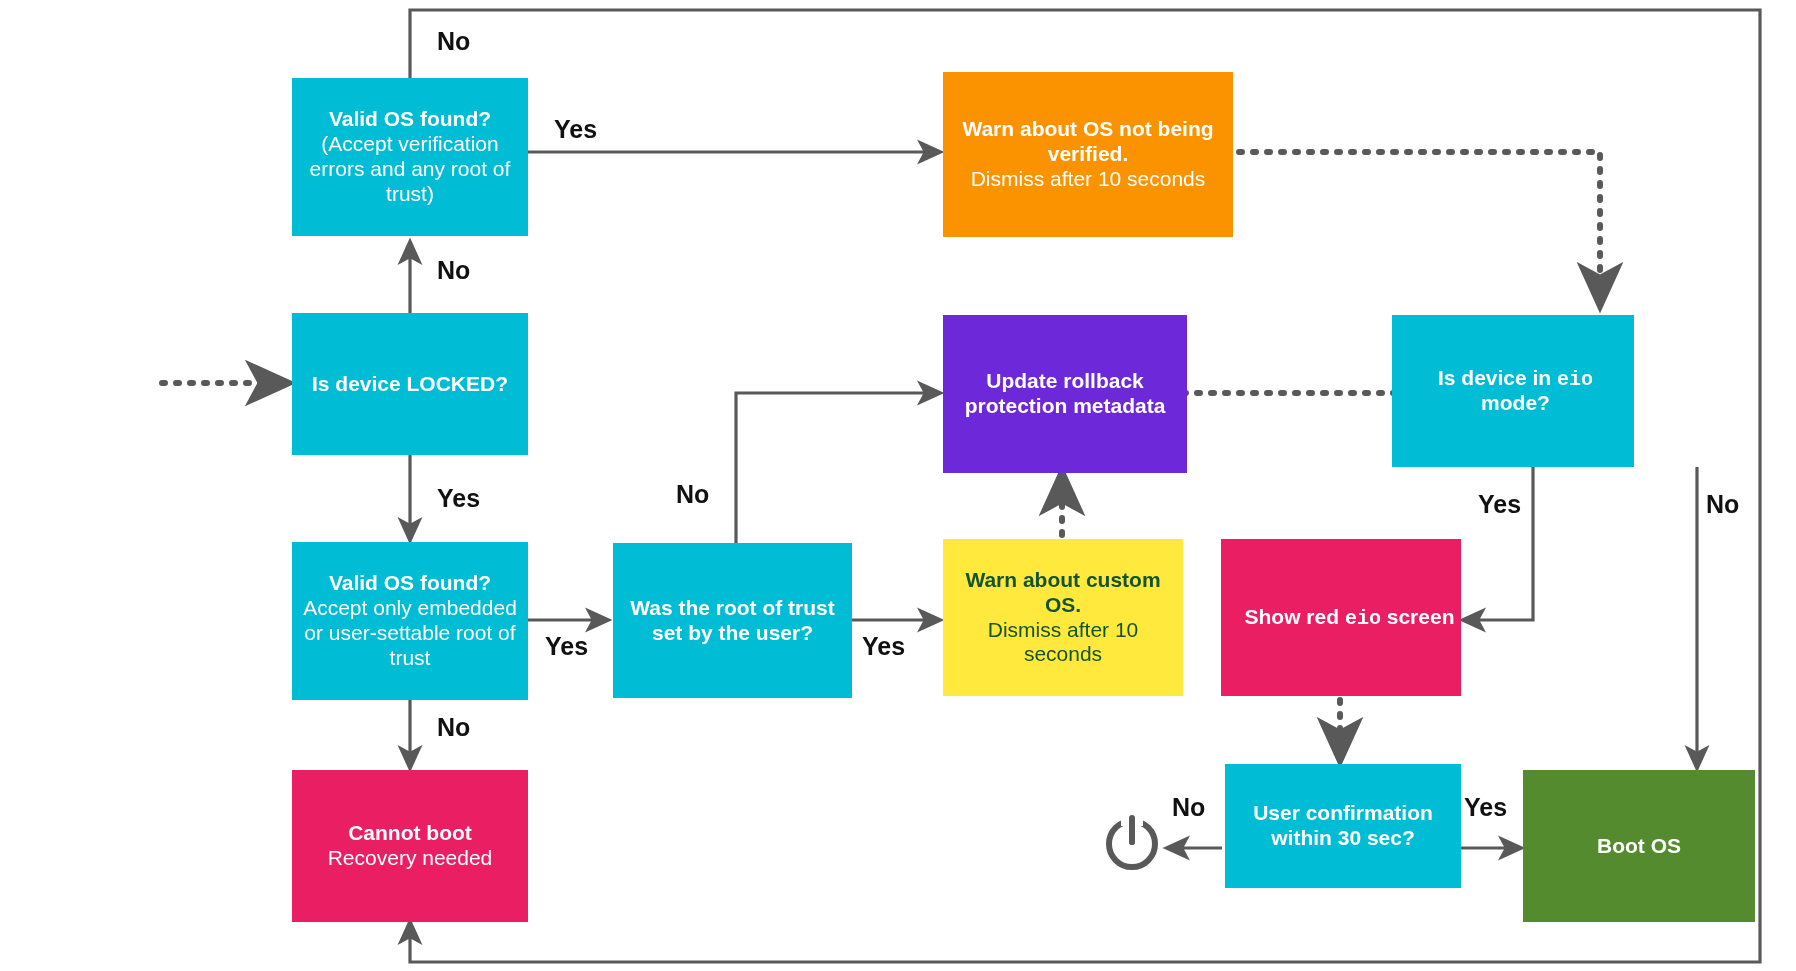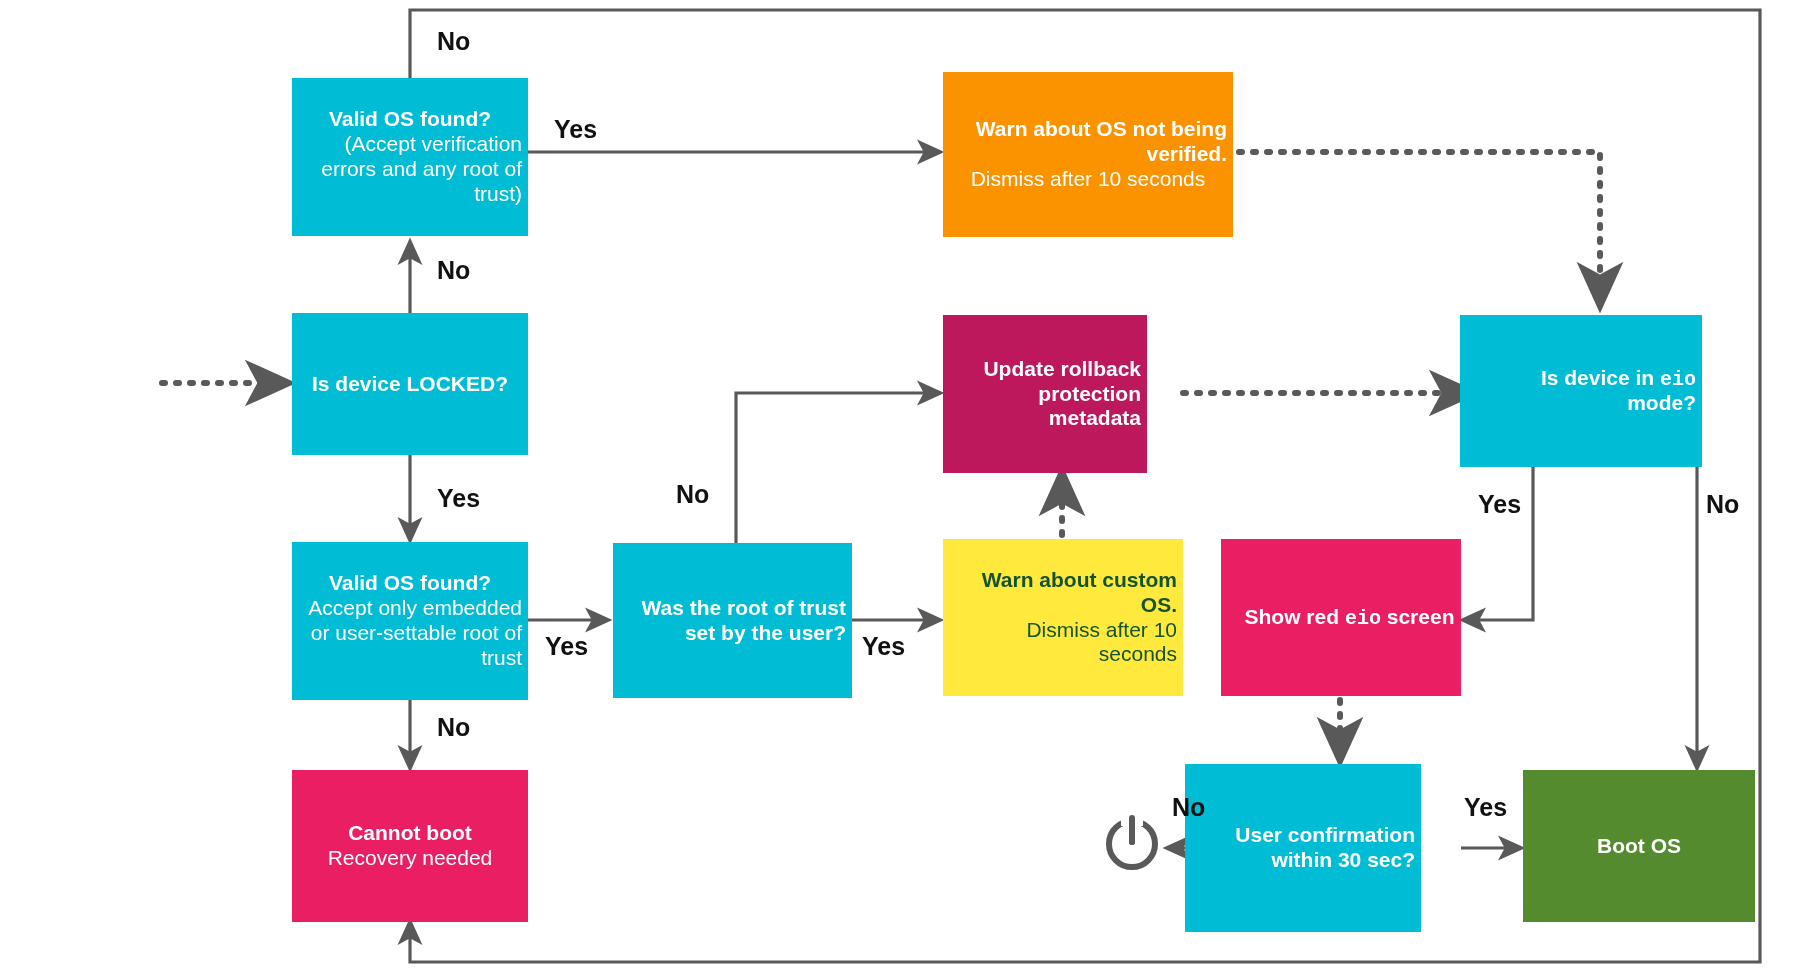--- a/index.html
+++ b/index.html
@@ -17,21 +17,21 @@
     background: #ffffff;
     overflow: hidden;
   }
   .node {
     position: absolute;
     box-sizing: border-box;
     display: flex;
     flex-direction: column;
     align-items: center;
     justify-content: center;
-    text-align: right;
+    text-align: center;
     line-height: 1.18;
     padding: 2px 6px;
   }
   .node .ttl {
     font-weight: bold;
     font-size: 21px;
   }
   .node .sub {
     font-weight: normal;
     font-size: 21px;
@@ -122,25 +122,25 @@
 
   <div class="node light" style="left:943px; top:72px; width:290px; height:165px; background:#fb9200;">
     <span class="ttl">Warn about OS not being verified.</span>
     <span class="sub">Dismiss after 10 seconds</span>
   </div>
 
   <div class="node light" style="left:292px; top:313px; width:236px; height:142px; background:#00bcd4;">
     <span class="ttl">Is device LOCKED?</span>
   </div>
 
-  <div class="node light" style="left:943px; top:315px; width:204px; height:158px; background:#be185d;">
+  <div class="node light" style="left:943px; top:315px; width:244px; height:158px; background:#6d28d9;">
     <span class="ttl">Update rollback protection metadata</span>
   </div>
 
-  <div class="node light" style="left:1460px; top:315px; width:242px; height:152px; background:#00bcd4;padding-left:11px;">
+  <div class="node light" style="left:1392px; top:315px; width:242px; height:152px; background:#00bcd4;padding-left:11px;">
     <span class="ttl"><span>Is device in </span><span class="mono">eio</span><span> mode?</span></span>
   </div>
 
   <div class="node light" style="left:292px; top:542px; width:236px; height:158px; background:#00bcd4;">
     <span class="ttl">Valid OS found?</span>
     <span class="sub">Accept only embedded or user-settable root of trust</span>
   </div>
 
   <div class="node light" style="left:613px; top:543px; width:239px; height:155px; background:#00bcd4;">
     <span class="ttl">Was the root of trust set by the user?</span>
@@ -153,21 +153,21 @@
 
   <div class="node light" style="left:1221px; top:539px; width:240px; height:157px; background:#e91e63;padding-left:23px;">
     <span class="ttl"><span>Show red </span><span class="mono">eio</span><span> screen</span></span>
   </div>
 
   <div class="node light" style="left:292px; top:770px; width:236px; height:152px; background:#e91e63;">
     <span class="ttl">Cannot boot</span>
     <span class="sub">Recovery needed</span>
   </div>
 
-  <div class="node light" style="left:1185px; top:764px; width:236px; height:168px; background:#00bcd4;">
+  <div class="node light" style="left:1225px; top:764px; width:236px; height:124px; background:#00bcd4;">
     <span class="ttl">User confirmation within 30 sec?</span>
   </div>
 
   <div class="node light" style="left:1523px; top:770px; width:232px; height:152px; background:#558b2f;">
     <span class="ttl">Boot OS</span>
   </div>
 
   <div class="powericon" style="left:1099px; top:808px; width:66px; height:66px;">
     <svg viewBox="0 0 66 66" width="66" height="66" xmlns="http://www.w3.org/2000/svg">
       <circle cx="33" cy="36" r="23" fill="none" stroke="#595959" stroke-width="6"></circle>

